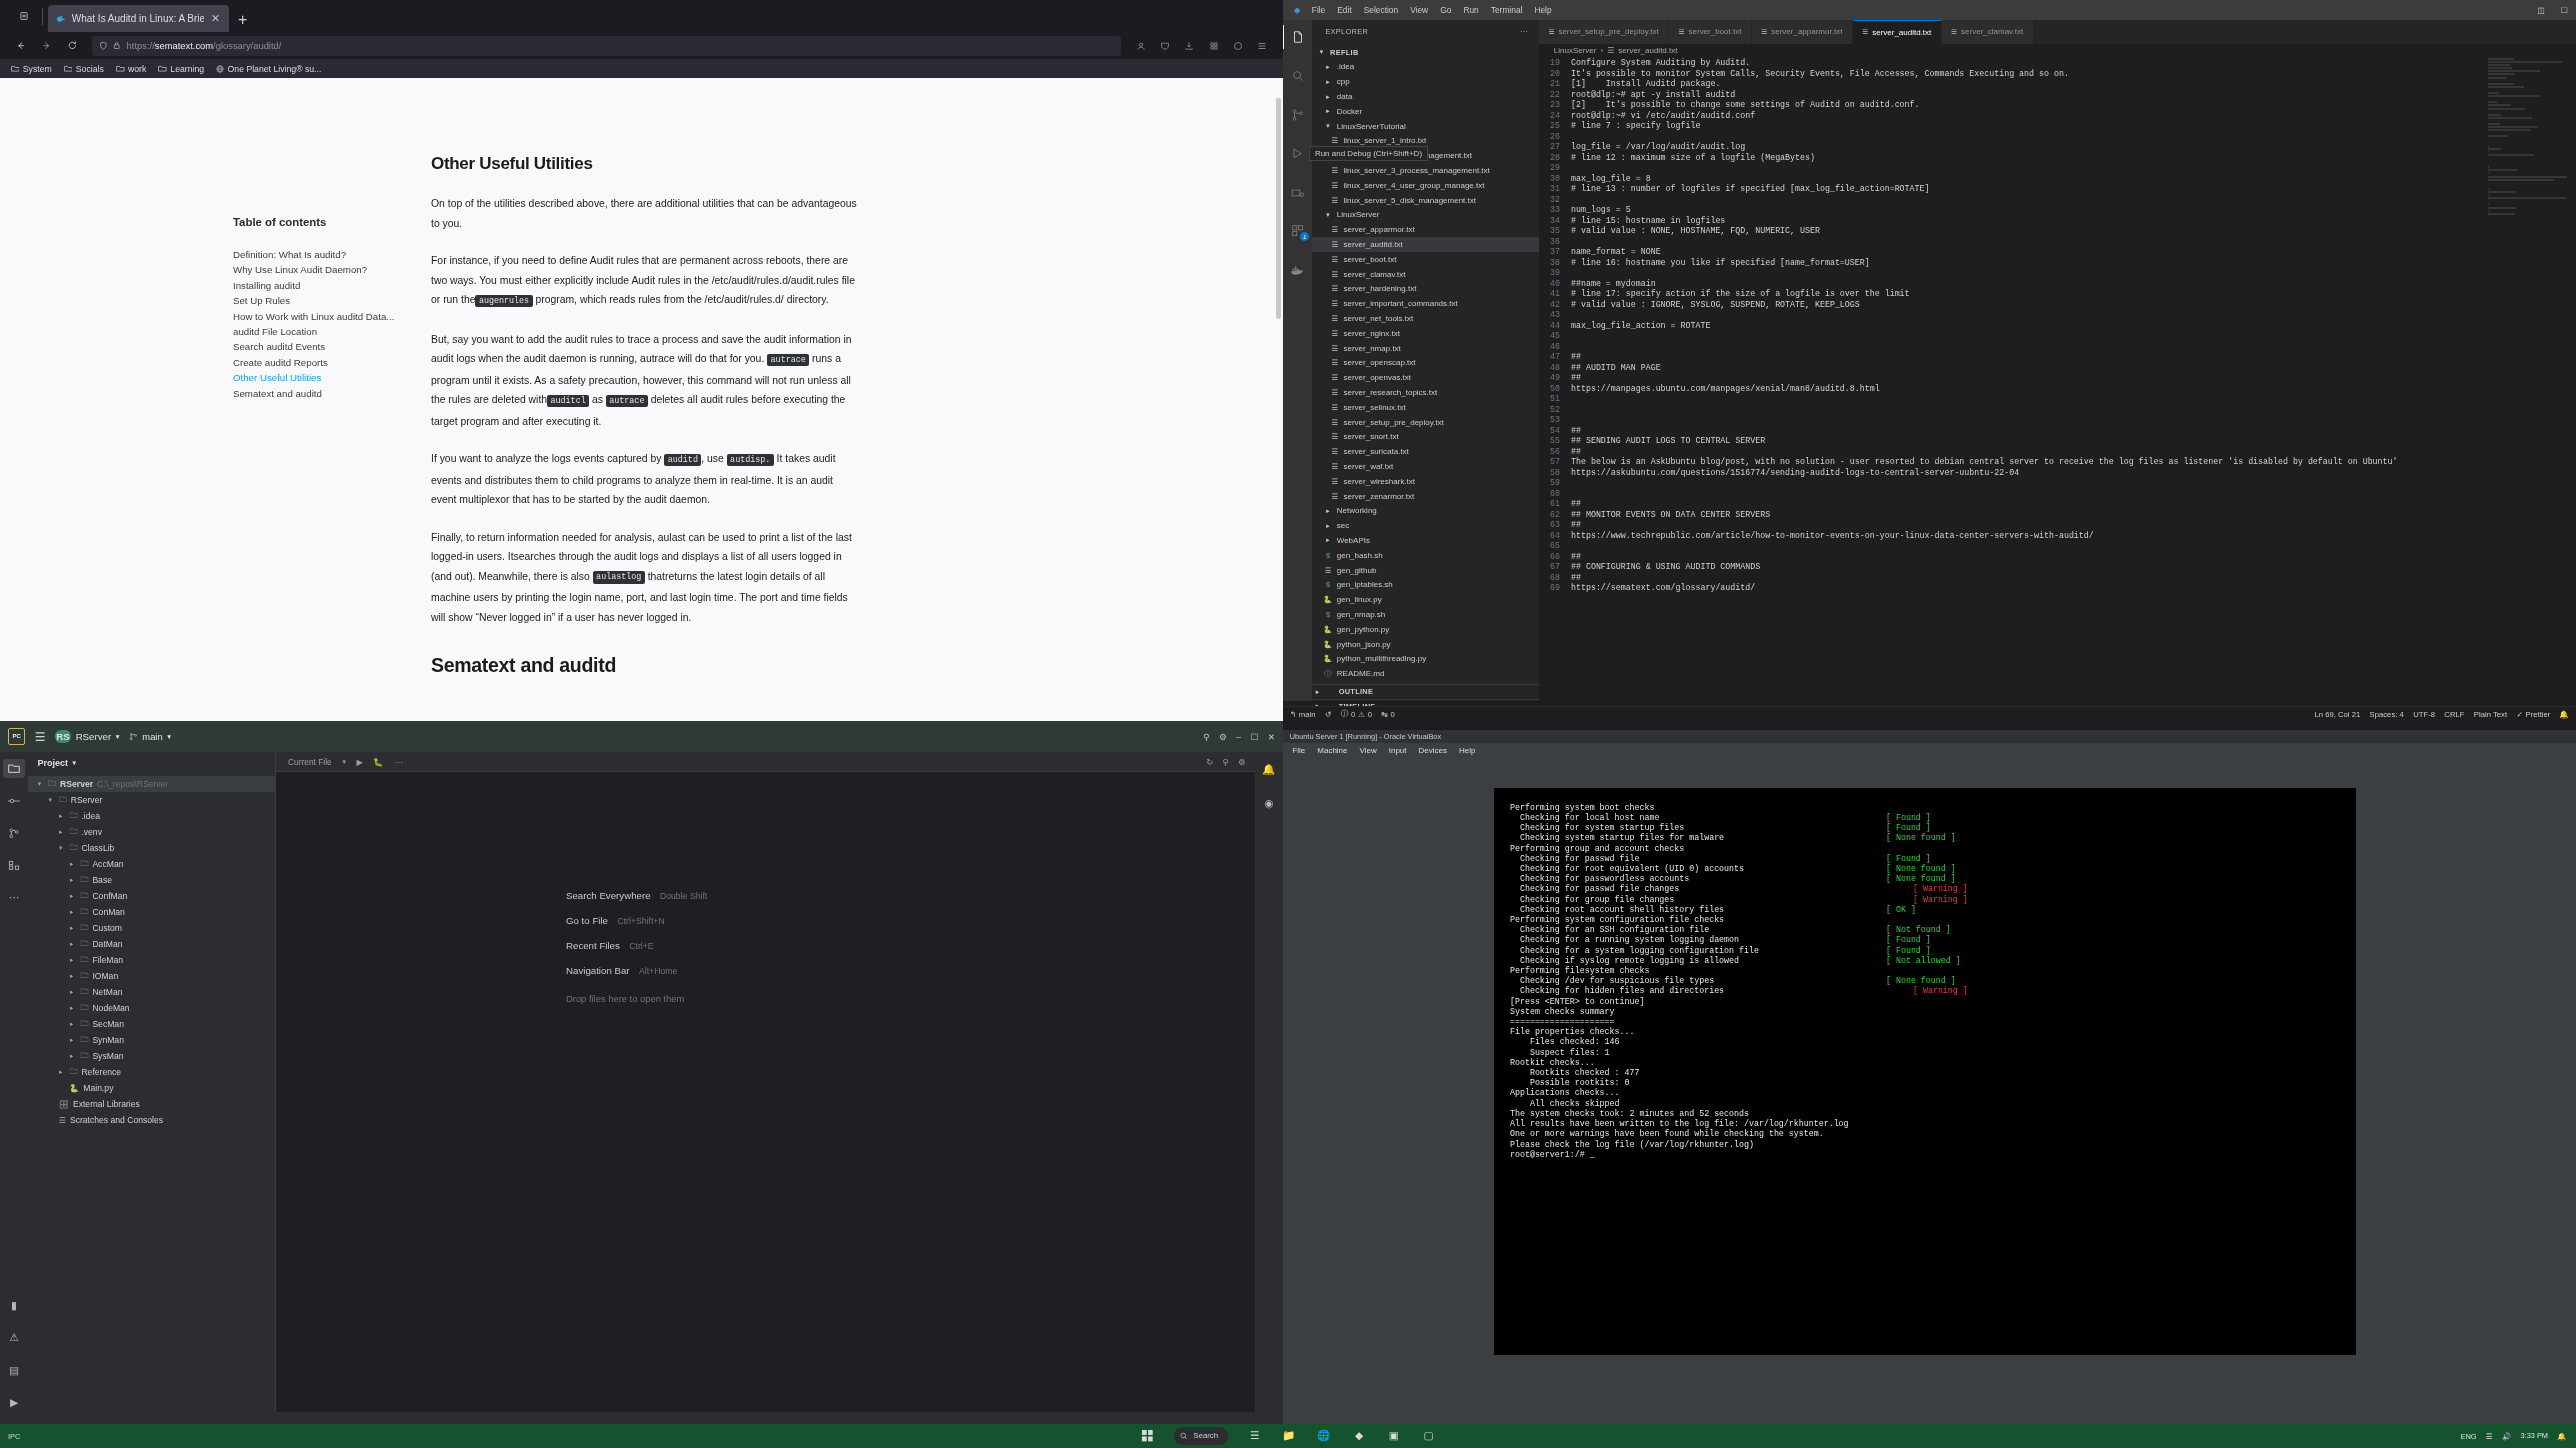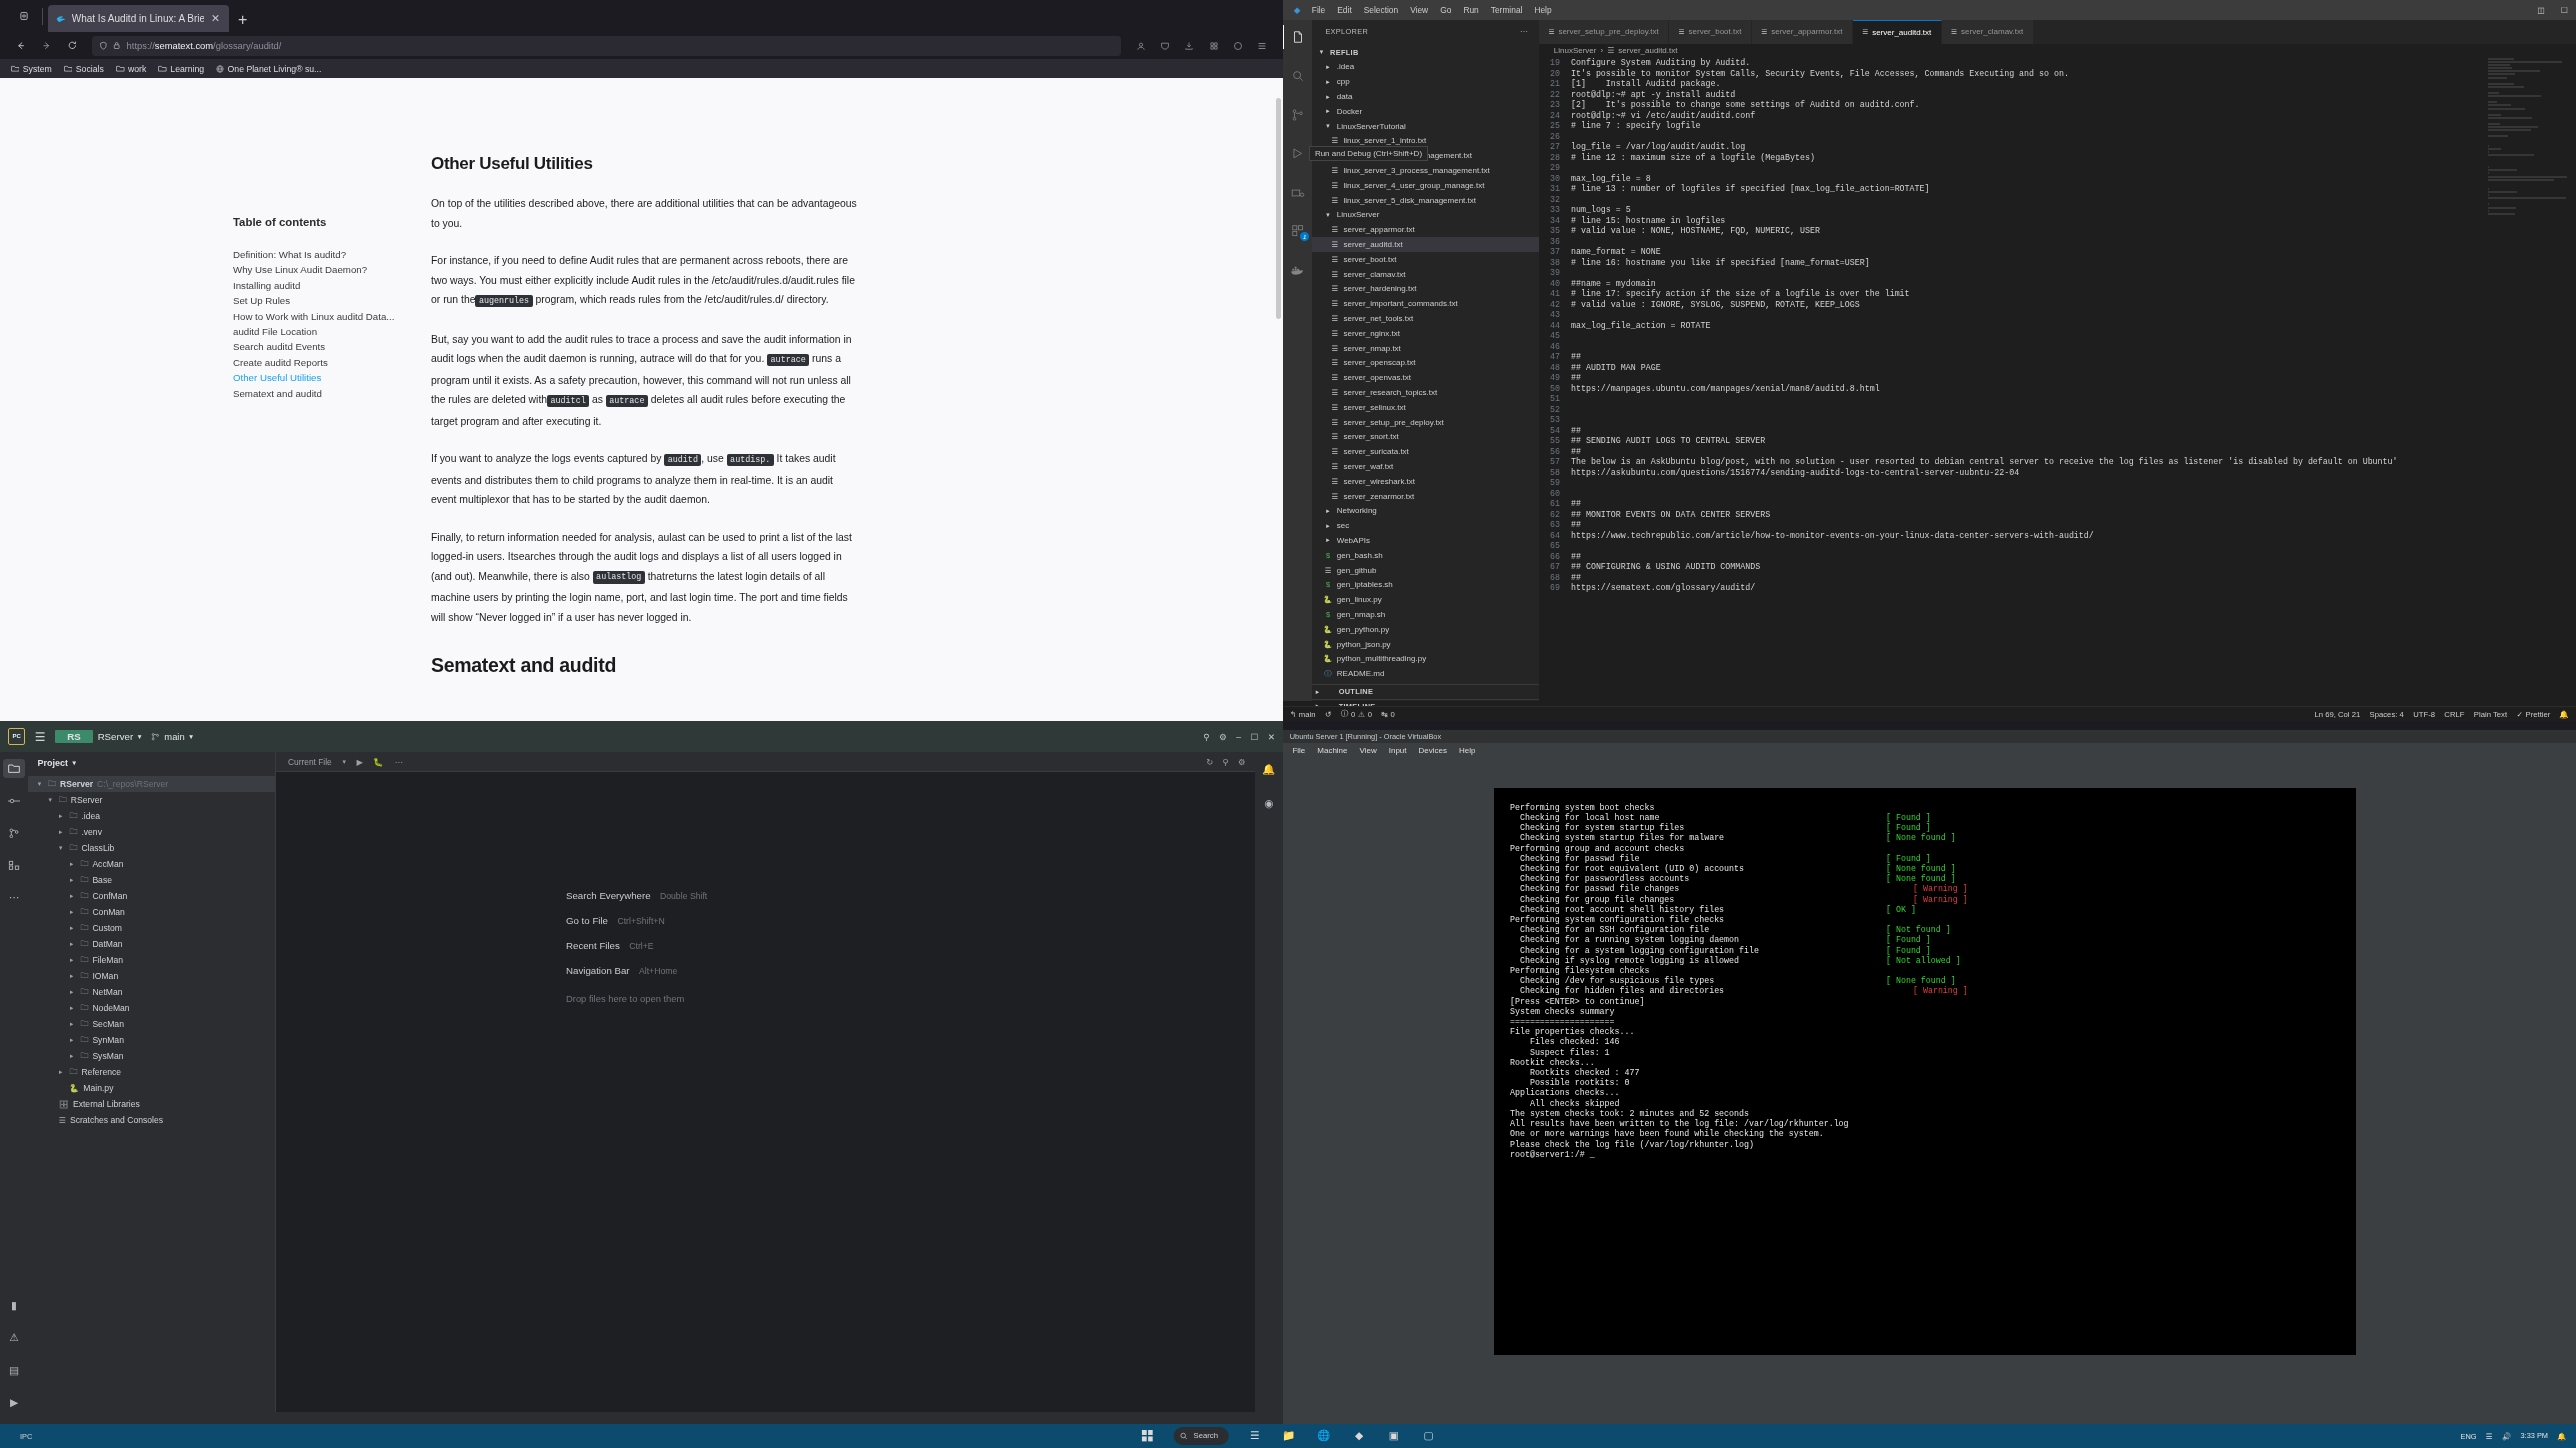--- a/index.html
+++ b/index.html
@@ -91,21 +91,21 @@
   .vs-status { position:absolute; left:0; bottom:0; width:100%; height: 14.8px; background:#1e1e1e; border-top:0.7px solid #2b2b2b; display:flex; align-items:center; color:#cccccc; font-size: 7.7px; padding: 0 6.7px; gap: 9.4px; }
   .vs-status .sp { flex:1; }
   .vs-status span { white-space:nowrap; display:flex; align-items:center; gap:2.7px; }
 
   
   #pycharm { position:absolute; left:0; top:721px; width:1283px; height:718px; background:#2b2d30; overflow:hidden; }
   .pc-top { height: 31px; background:#2f3a38; display:flex; align-items:center; padding: 0 8px; gap: 9.4px; }
   .pc-logo { width:17.4px; height:17.4px; border:1.1px solid #d6b74e; border-radius:2px; color:#f0f0f0; font-size:6px; display:flex; align-items:center; justify-content:center; font-weight:700; }
   .pc-burger { color:#cfd2d6; font-size: 12px; line-height:1; }
   .pc-proj { display:flex; align-items:center; gap:4.7px; }
-  .pc-projbadge { width:38px; height:13.4px; background:#3d8a6b; color:#fff; font-size:7.4px; border-radius:1px; display:flex; align-items:center; justify-content:center; font-weight:600; }
+  .pc-projbadge { width:16px; height:13.4px; background:#3d8a6b; color:#fff; font-size:7.4px; border-radius:6px; display:flex; align-items:center; justify-content:center; font-weight:600; }
   .pc-proj span { color:#dfe1e5; font-size: 9.7px; }
   .pc-branch { display:flex; align-items:center; gap:4.7px; color:#dfe1e5; font-size: 9.4px; }
   .pc-top-right { margin-left:auto; display:flex; align-items:center; gap:9.4px; color:#c2c6ca; font-size:8.7px;}
 
   .pc-left-rail { position:absolute; left:0; top:31px; width:28px; bottom:27px; background:#2b2d30; display:flex; flex-direction:column; align-items:center; padding-top:6.7px; gap: 13.4px; }
   .pc-rail-ic { width:21.5px; height:19px; display:flex; align-items:center; justify-content:center; color:#b4b8bd; border-radius:3.4px; }
   .pc-rail-ic.sel { background:#43454a; color:#e6e8ea; }
   .pc-rail-bottom { position:absolute; left:0; bottom:27px; width:28px; display:flex; flex-direction:column; align-items:center; gap:13.4px; }
 
   .pc-panel { position:absolute; left:28px; top:31px; width: 248px; bottom:27px; background:#2b2d30; border-right:0.7px solid #393b40; }
@@ -133,21 +133,21 @@
   #vbox { position:absolute; left:1283px; top:730px; width:1293px; height:709px; background:#3c3f41; overflow:hidden; }
   .vb-title { height: 13.4px; background:#2f3133; display:flex; align-items:center; padding-left:6.7px; color:#c9ccd0; font-size:7.4px; gap:4px; }
   .vb-menu { height: 14.8px; background:#3c3f41; display:flex; align-items:center; gap:12px; padding-left:9.4px; color:#dcdcdc; font-size: 8px; }
   .vb-screen { position:absolute; left: 211px; top: 58px; width: 862px; height: 567px; background:#000; padding: 14.8px 16px; font-family:"Liberation Mono", monospace; font-size: 8.3px; line-height: 10.2px; color:#e8e8e8; }
   .vb-line { white-space:pre; display:flex; }
   .vb-row { display:flex; white-space:pre; }
   .vb-fix { width: 376px; display:inline-block; }
   .ok { color:#31d431; } .warn { color:#e03c3c;margin-left:27px; }
 
   
-  #taskbar { position:absolute; left:0; bottom:0; width:2576px; height: 24px; background:#0c4a6e; display:flex; align-items:center;padding-left:12px; }
+  #taskbar { position:absolute; left:0; bottom:0; width:2576px; height: 24px; background:#14532d; display:flex; align-items:center; }
   .tb-left { display:flex; align-items:center; gap:6.7px; padding-left: 8px; color:#d4d4d4; font-size:7.4px; }
   .tb-center { position:absolute; left: 50%; transform:translateX(-50%); display:flex; align-items:center; gap: 17.4px; }
   .tb-ic { width: 17.4px; height:17.4px; display:flex; align-items:center; justify-content:center; color:#d9d9d9; }
   .tb-search { display:flex; align-items:center; gap:5.4px; background:#2b2d30; border-radius:9.4px; height:17.4px; padding: 0 10.7px 0 6.7px; color:#cfcfcf; font-size:7.7px; }
   .tb-right { margin-left:auto; display:flex; align-items:center; gap: 9.4px; padding-right: 9.4px; color:#e4e4e4; font-size: 7.4px; }
   .tb-clock { text-align:right; line-height: 8.7px; font-size: 7.4px; }
 </style>
 </head>
 <body>
 

